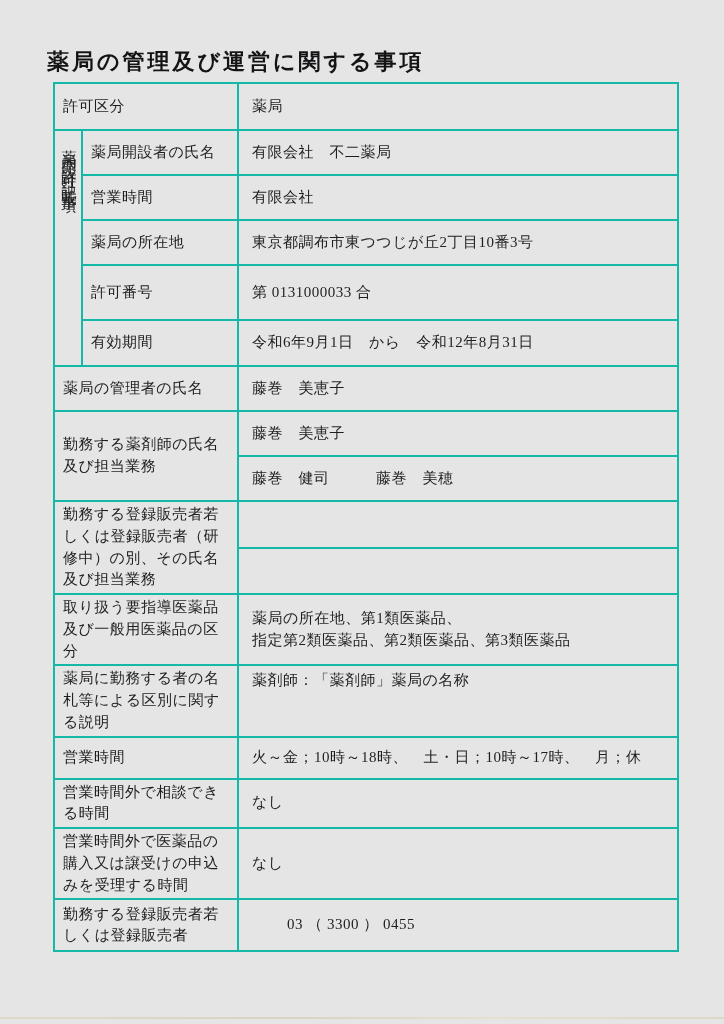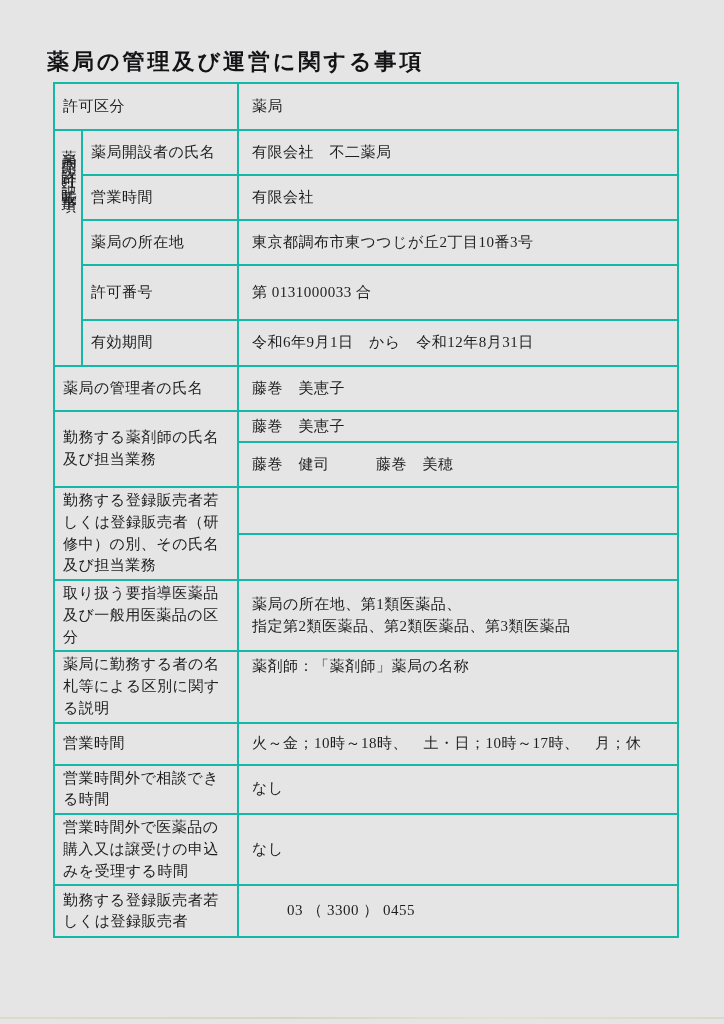--- a/index.html
+++ b/index.html
@@ -101,21 +101,21 @@
     <tr style="height:46px">
       <td>有効期間</td>
       <td class="value">令和6年9月1日　から　令和12年8月31日</td>
     </tr>
 
     <tr style="height:45px">
       <td colspan="2">薬局の管理者の氏名</td>
       <td class="value">藤巻　美恵子</td>
     </tr>
 
-    <tr style="height:31px">
+    <tr style="height:45px">
       <td colspan="2" rowspan="2">勤務する薬剤師の氏名及び担当業務</td>
       <td class="value">藤巻　美恵子</td>
     </tr>
     <tr style="height:45px">
       <td class="value">藤巻　健司　　　藤巻　美穂</td>
     </tr>
 
     <tr style="height:40px">
       <td colspan="2" rowspan="2">勤務する登録販売者若しくは登録販売者（研修中）の別、その氏名及び担当業務</td>
       <td class="value"></td>

